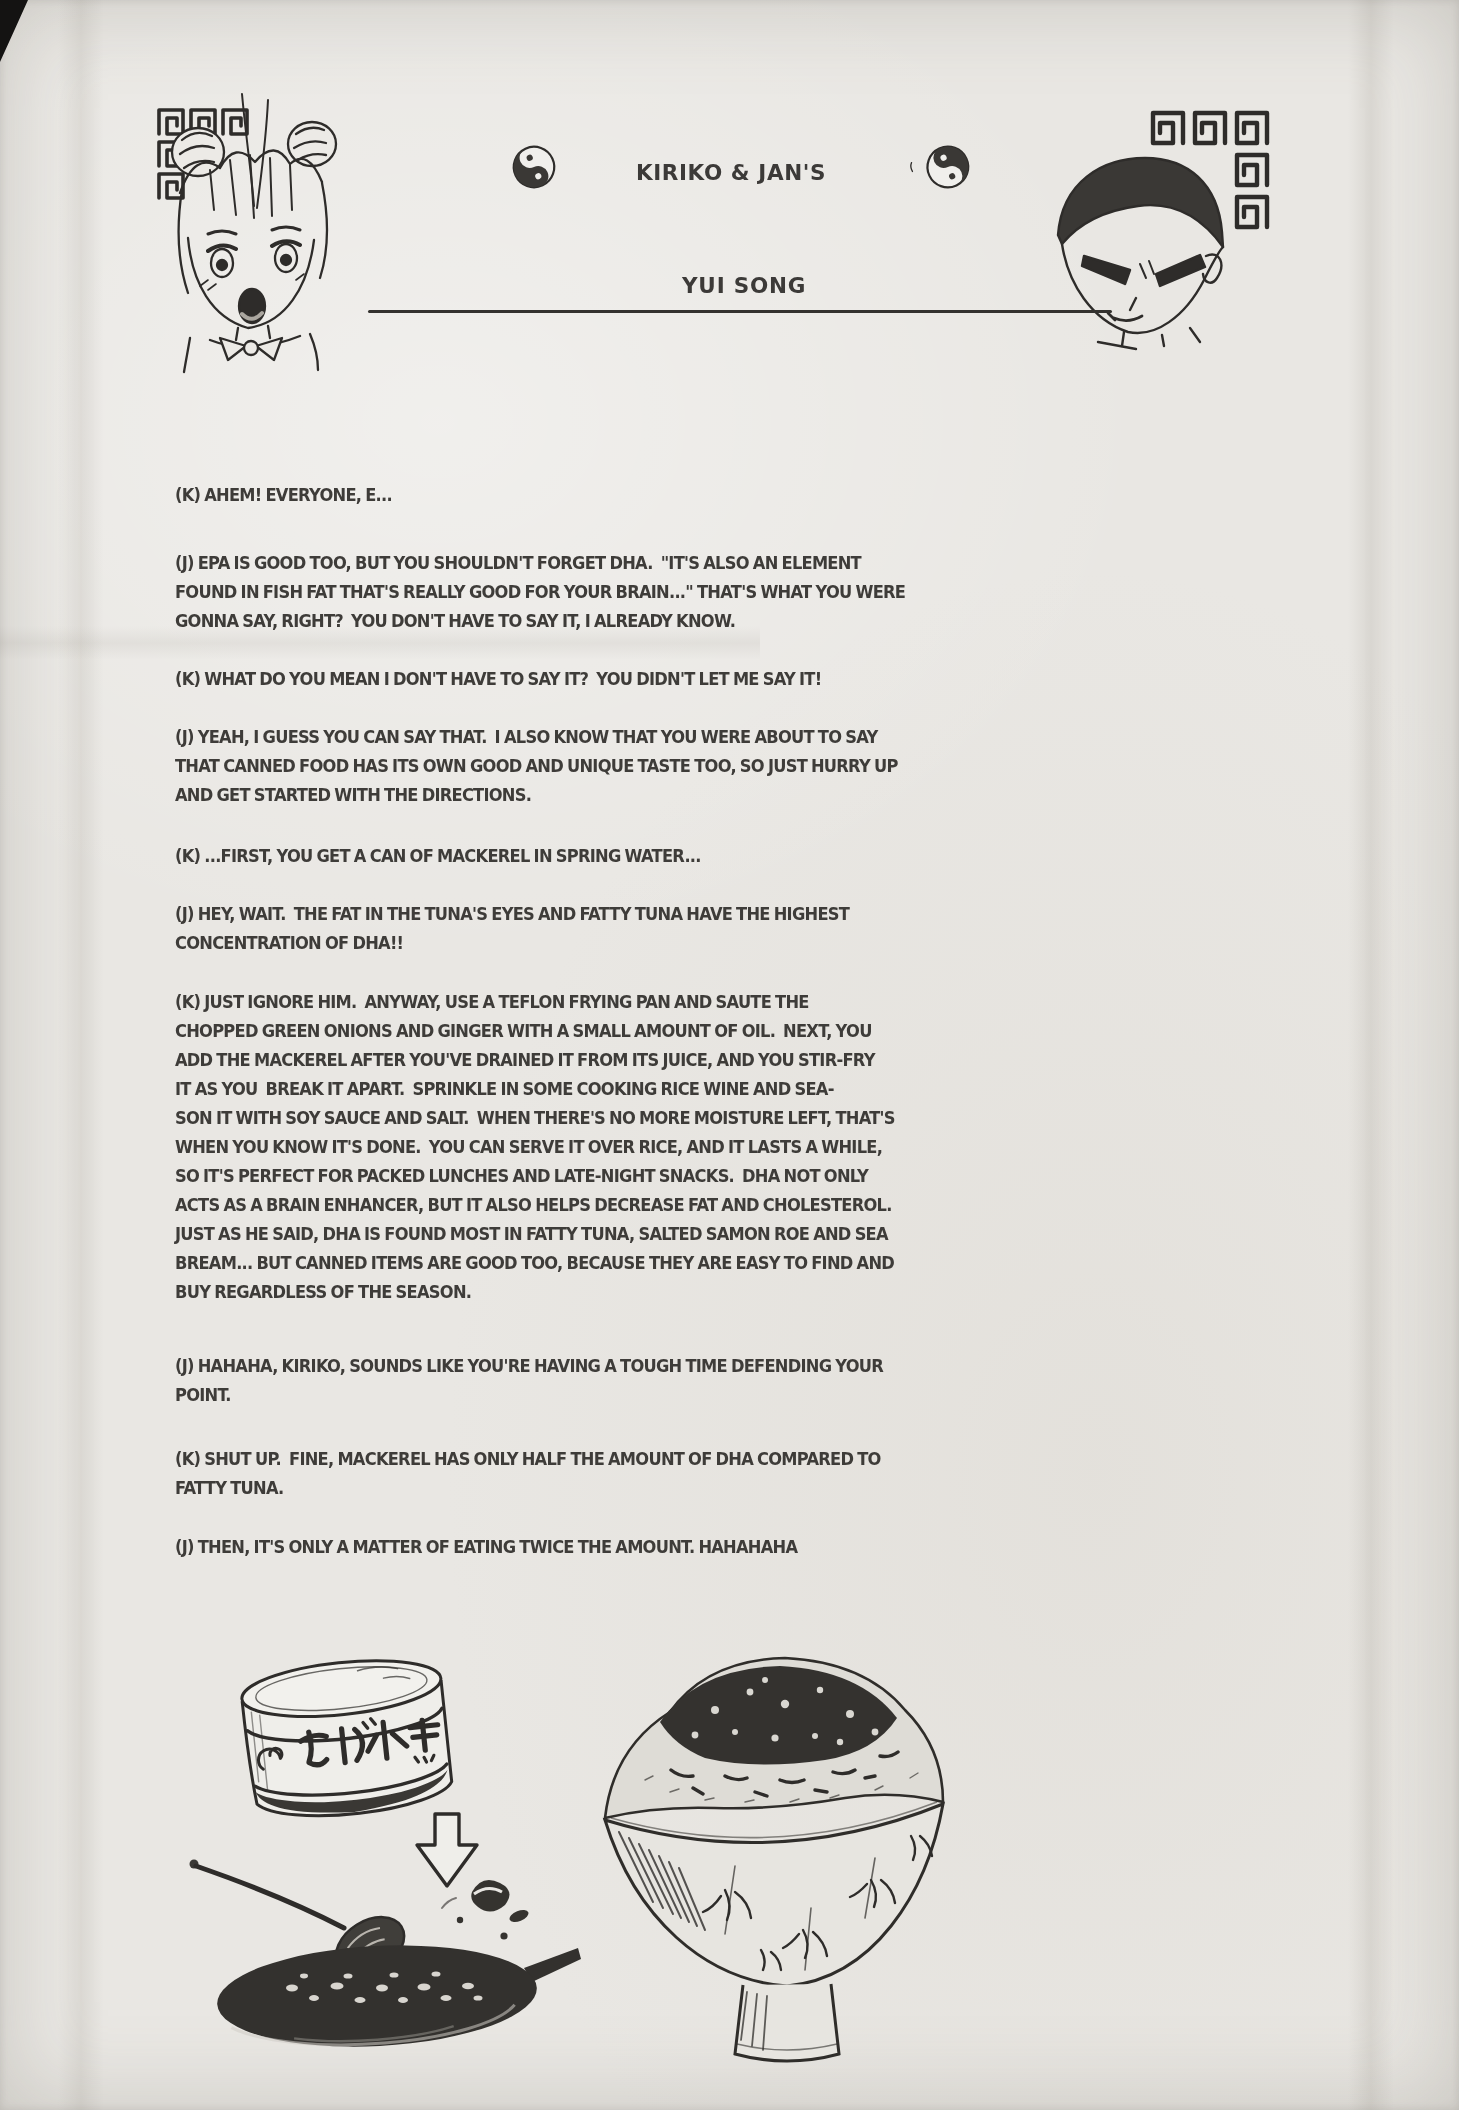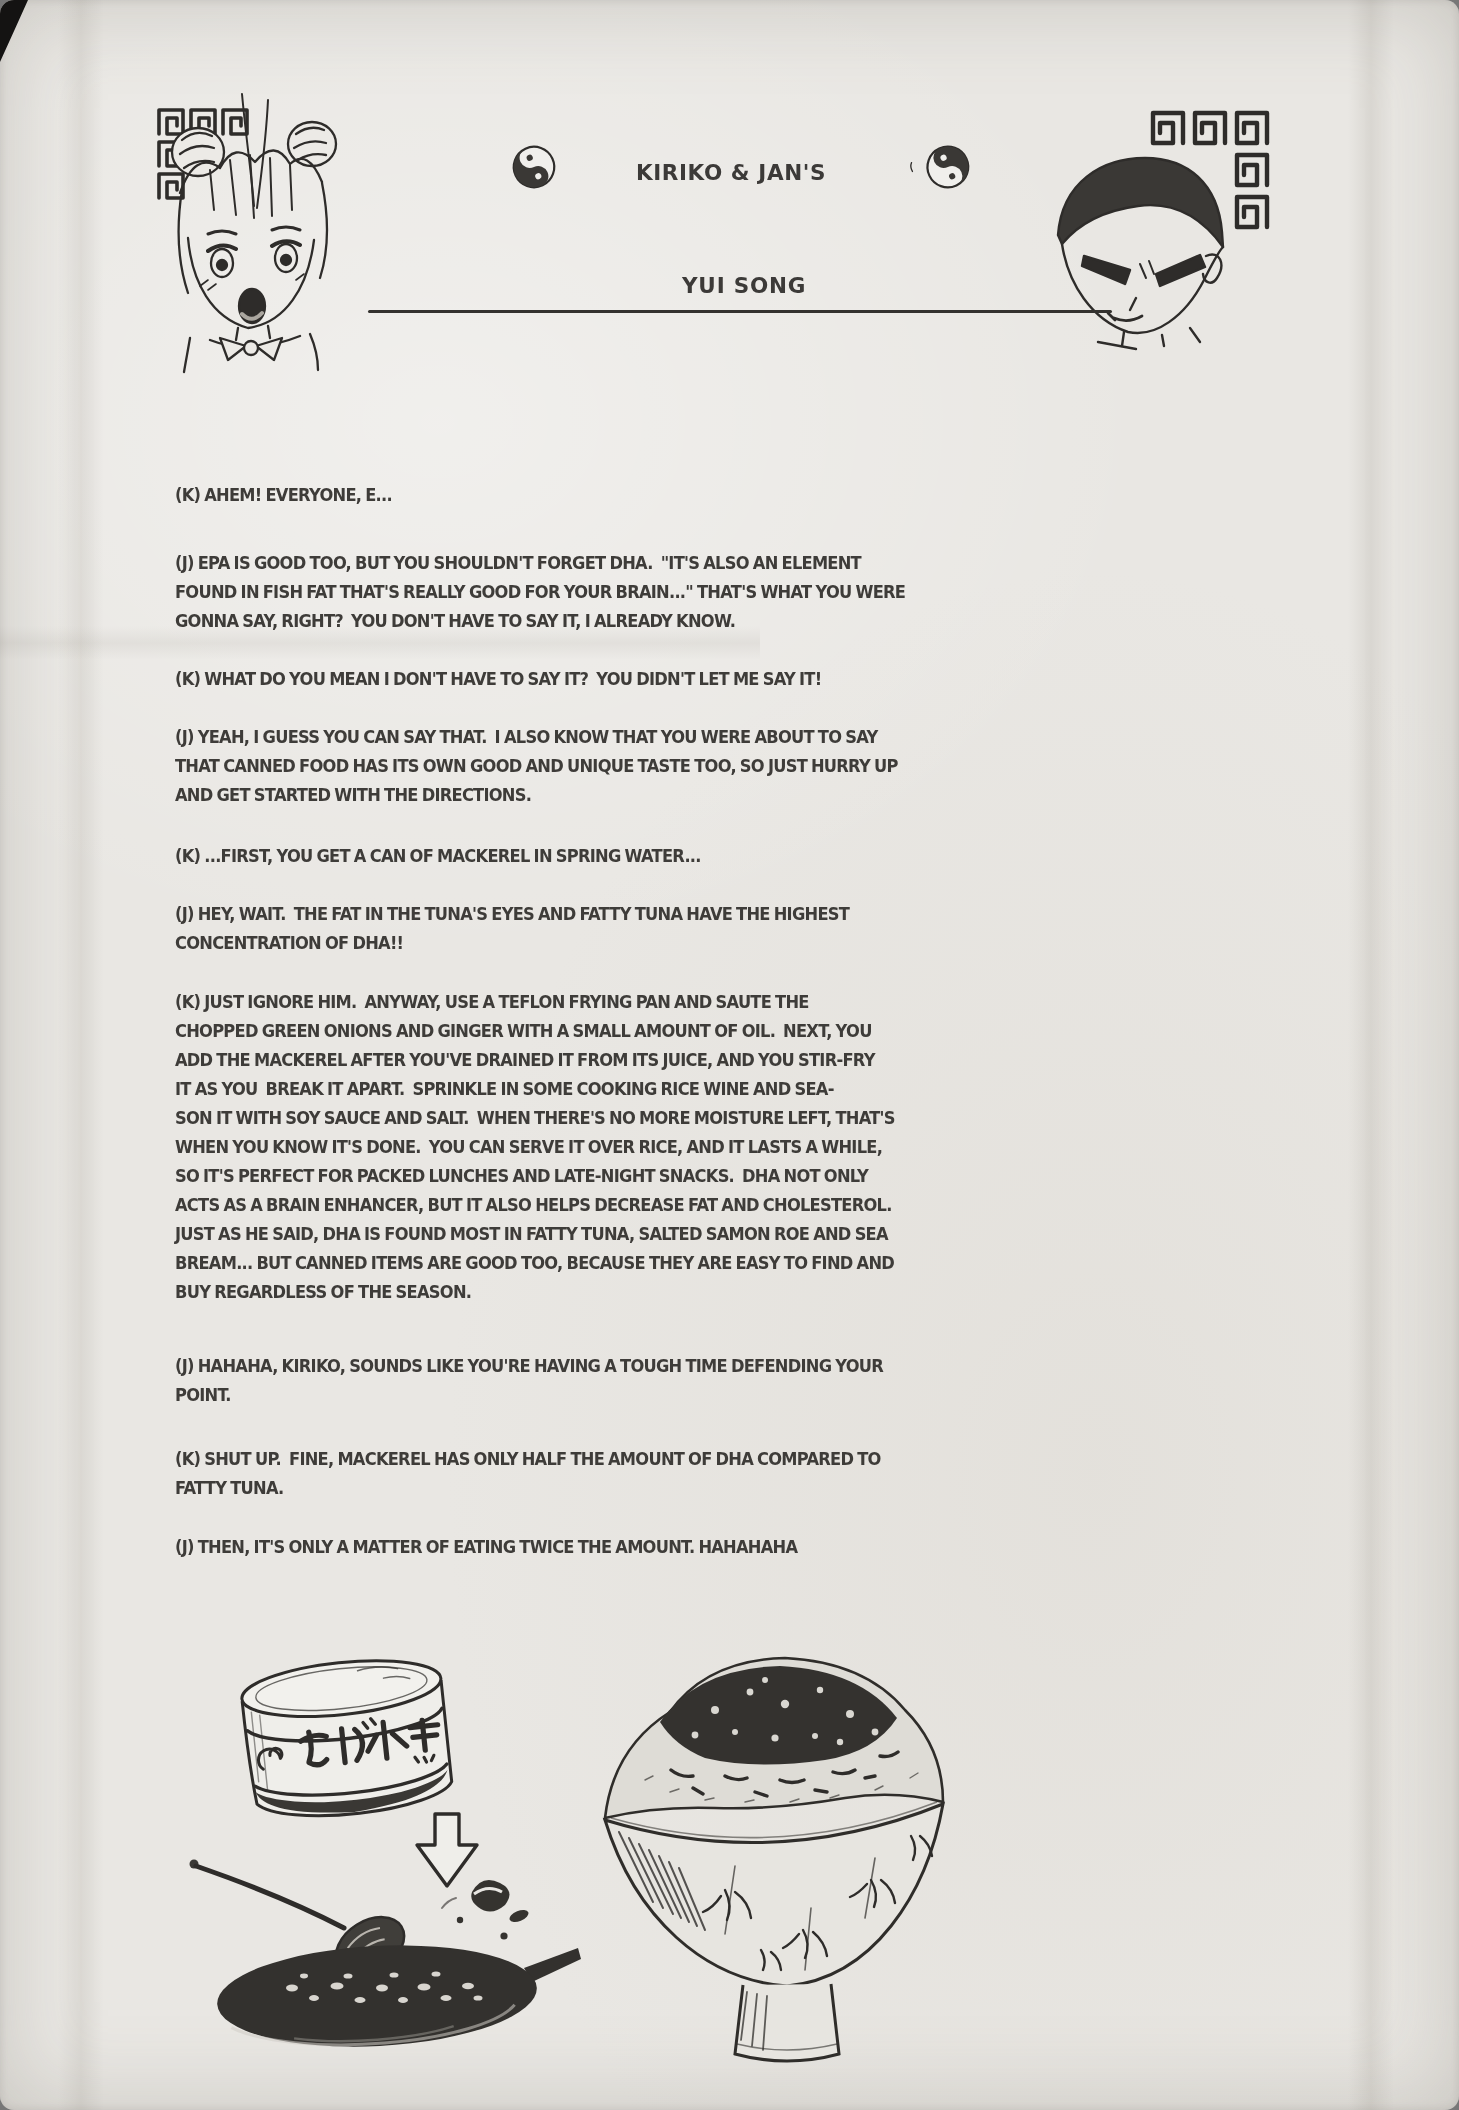--- a/index.html
+++ b/index.html
@@ -6,21 +6,20 @@
   .page{
     position:relative;width:1459px;height:2110px;margin:0 auto;
     background:
       radial-gradient(1200px 900px at 30% 20%, rgba(255,255,255,0.35), rgba(255,255,255,0) 60%),
       radial-gradient(1000px 1400px at 75% 70%, rgba(210,205,196,0.25), rgba(210,205,196,0) 65%),
       #e9e7e3;
     box-shadow: inset 0 0 90px rgba(115,110,100,0.28), inset 0 0 8px rgba(100,95,88,0.18);
     overflow:hidden;
     font-family:"DejaVu Sans", sans-serif;
     color:#3c3a38;
-    border-radius:14px;
   }
   .fold{position:absolute;top:0;bottom:0;width:46px;pointer-events:none;}
   .fold.left{left:58px;background:linear-gradient(90deg,rgba(130,124,112,0) 0%,rgba(130,124,112,0.13) 50%,rgba(130,124,112,0) 100%);}
   .fold.right{left:1348px;background:linear-gradient(90deg,rgba(130,124,112,0) 0%,rgba(130,124,112,0.15) 50%,rgba(130,124,112,0) 100%);}
   .crease{position:absolute;left:0;width:760px;height:34px;top:626px;background:linear-gradient(180deg,rgba(130,124,112,0) 0%,rgba(130,124,112,0.10) 50%,rgba(130,124,112,0) 100%);pointer-events:none;}
   .corner-mark{position:absolute;left:0;top:0;width:28px;height:62px;background:#141312;clip-path:polygon(0 0,100% 0,55% 45%,0 100%);}
 
   
   .title-top{position:absolute;left:636px;top:160px;font-size:21.5px;font-weight:bold;letter-spacing:0.6px;white-space:nowrap;}
   .title-bottom{position:absolute;left:682px;top:273px;font-size:21.5px;font-weight:bold;letter-spacing:0.8px;white-space:nowrap;text-align:right;}

